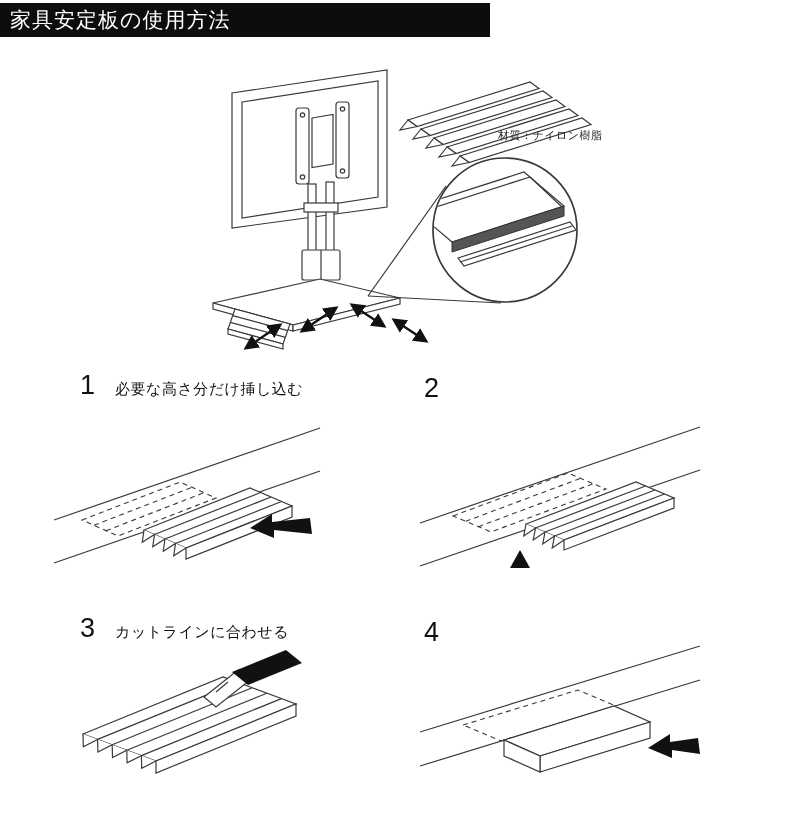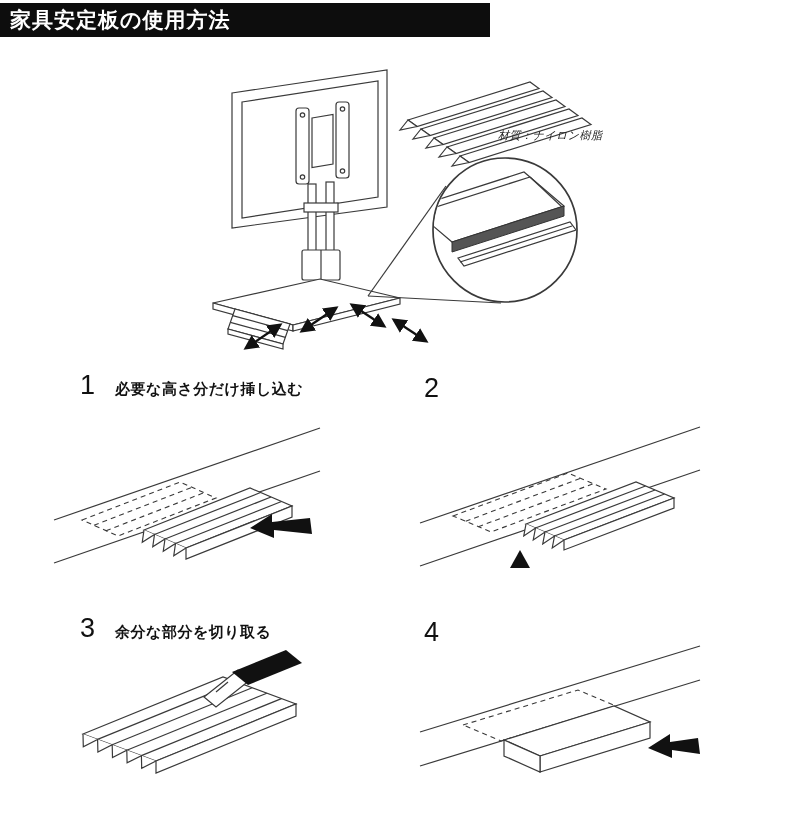--- a/index.html
+++ b/index.html
@@ -1,25 +1,25 @@
 <!DOCTYPE html>
 <html><head>
 <meta charset="utf-8">
 <style>
   html,body{margin:0;padding:0;background:#fff;}
   .page{position:relative;width:800px;height:817px;background:#fff;overflow:hidden;
         font-family:"Liberation Sans",sans-serif;color:#111;}
   .titlebar{position:absolute;left:0;top:3px;width:490px;height:34px;background:#0d0d0d;
             display:flex;align-items:center;}
-  .titlebar .title{color:#fff;font-size:21px;font-weight:bold;margin-left:10px;letter-spacing:1px;}
+  .titlebar .title{color:#fff;font-size:21px;font-weight:normal;margin-left:10px;letter-spacing:1px;}
   .hero-svg{position:absolute;left:0;top:58px;width:800px;height:310px;}
-  .material-label{position:absolute;left:498px;top:128px;font-size:11px;color:#222;letter-spacing:0.5px;font-style:italic;}
+  .material-label{position:absolute;left:498px;top:128px;font-size:11px;color:#222;letter-spacing:0.5px;}
   .step-head{position:absolute;display:flex;align-items:baseline;gap:20px;}
   .step-num{font-size:27px;font-weight:500;color:#111;line-height:1;}
-  .step-caption{font-size:15px;font-weight:700;color:#111;letter-spacing:0.5px;}
+  .step-caption{font-size:15px;font-weight:400;color:#111;letter-spacing:0.5px;}
   .head-1{left:80px;top:372px;}
   .head-2{left:424px;top:375px;}
   .head-3{left:80px;top:615px;}
   .head-4{left:424px;top:619px;}
   .svg-1{position:absolute;left:52px;top:420px;width:270px;height:185px;}
   .svg-2{position:absolute;left:418px;top:418px;width:285px;height:185px;}
   .svg-3{position:absolute;left:58px;top:642px;width:265px;height:172px;}
   .svg-4{position:absolute;left:418px;top:640px;width:285px;height:175px;}
   svg{display:block;}
   .ln{stroke:#3a3a3a;stroke-width:1.2;fill:none;}
@@ -118,21 +118,21 @@
 
   <div class="step-head head-1">
     <span class="step-num">1</span>
     <span class="step-caption">必要な高さ分だけ挿し込む</span>
   </div>
   <div class="step-head head-2">
     <span class="step-num">2</span>
   </div>
   <div class="step-head head-3">
     <span class="step-num">3</span>
-    <span class="step-caption">余分な部分を切り取る</span>
+    <span class="step-caption">カットラインに合わせる</span>
   </div>
   <div class="step-head head-4">
     <span class="step-num">4</span>
   </div>
 
   <svg class="svg-1" viewBox="0 0 270 185">
     <g>
       <line class="ln" x1="2" y1="100" x2="268" y2="8"></line>
       <line class="ln" x1="2" y1="143" x2="268" y2="51"></line>
     </g>

